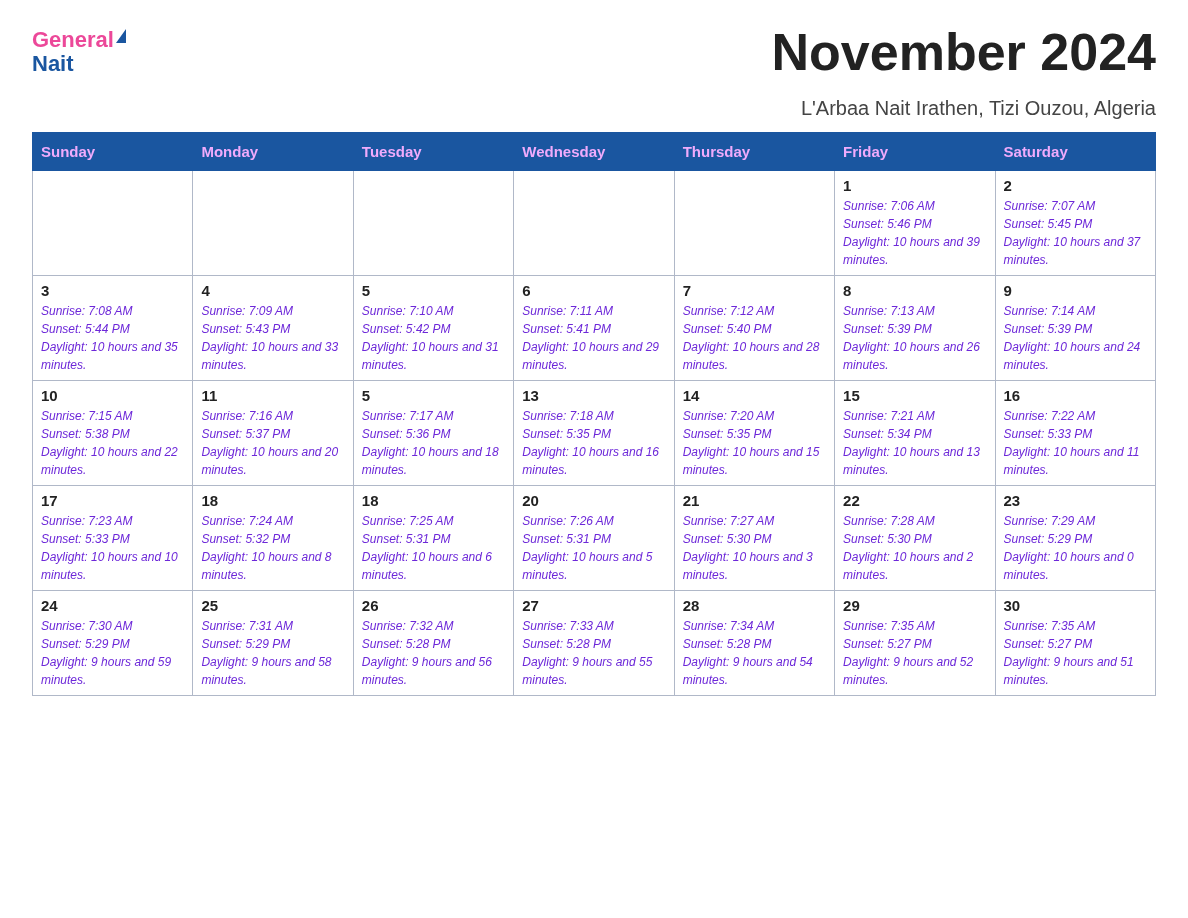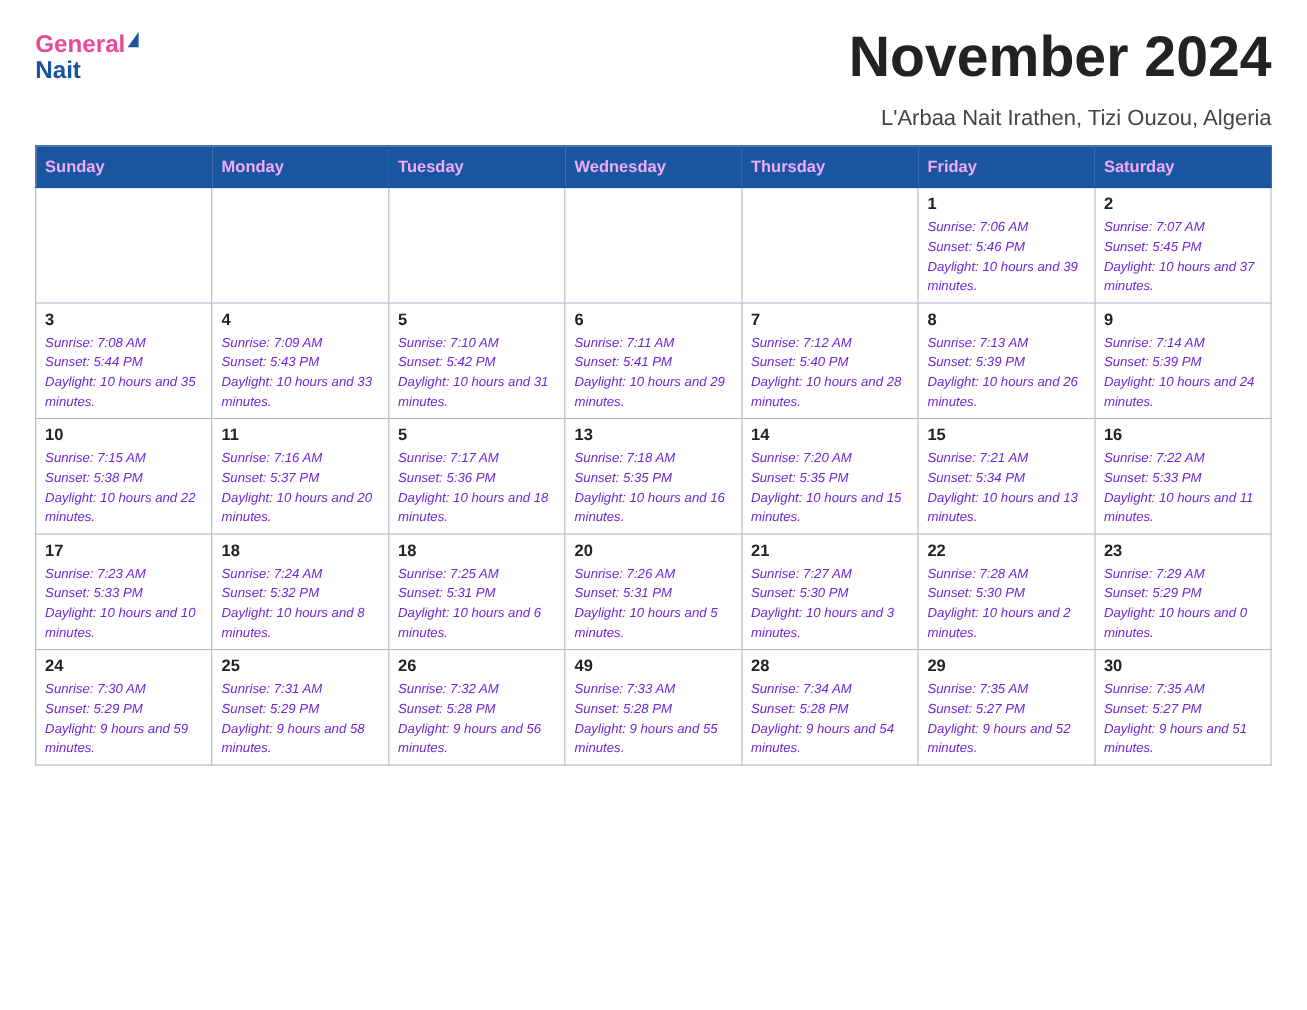--- a/index.html
+++ b/index.html
@@ -247,21 +247,21 @@
         </td>
         <td>
           <span class="day-num">25</span>
           <div class="day-info">Sunrise: 7:31 AM<br>Sunset: 5:29 PM<br>Daylight: 9 hours and 58 minutes.</div>
         </td>
         <td>
           <span class="day-num">26</span>
           <div class="day-info">Sunrise: 7:32 AM<br>Sunset: 5:28 PM<br>Daylight: 9 hours and 56 minutes.</div>
         </td>
         <td>
-          <span class="day-num">49</span>
+          <span class="day-num">27</span>
           <div class="day-info">Sunrise: 7:33 AM<br>Sunset: 5:28 PM<br>Daylight: 9 hours and 55 minutes.</div>
         </td>
         <td>
           <span class="day-num">28</span>
           <div class="day-info">Sunrise: 7:34 AM<br>Sunset: 5:28 PM<br>Daylight: 9 hours and 54 minutes.</div>
         </td>
         <td>
           <span class="day-num">29</span>
           <div class="day-info">Sunrise: 7:35 AM<br>Sunset: 5:27 PM<br>Daylight: 9 hours and 52 minutes.</div>
         </td>

